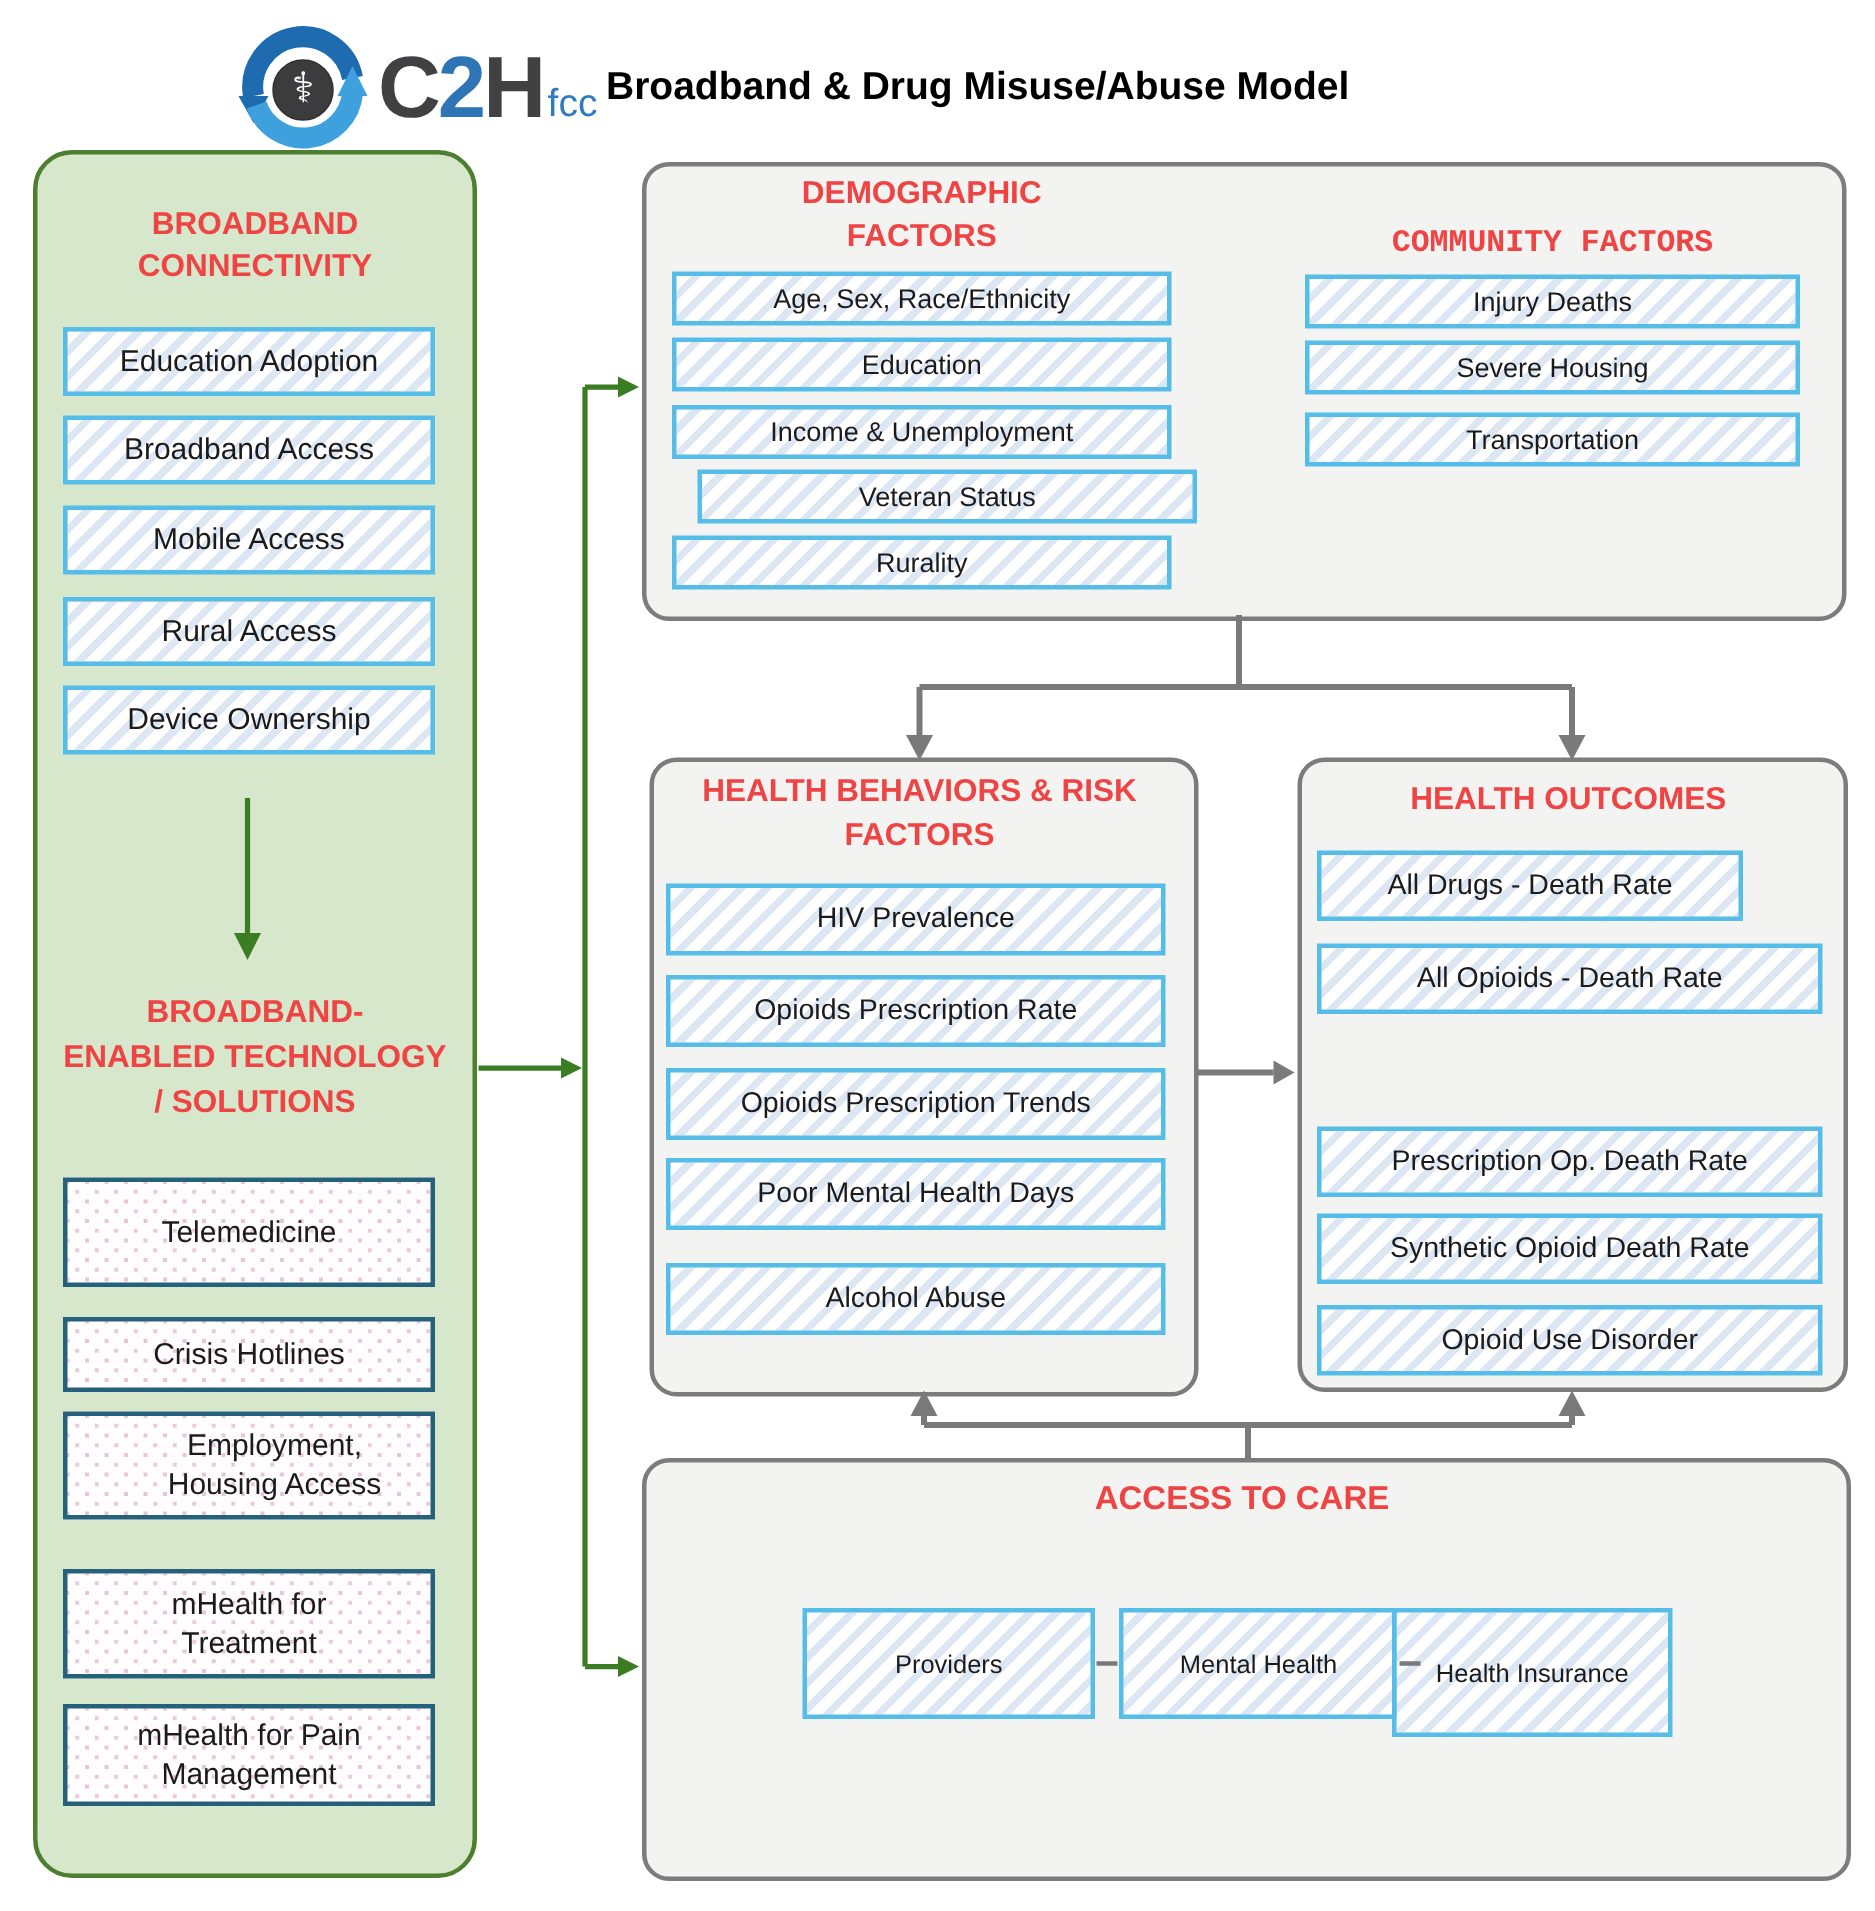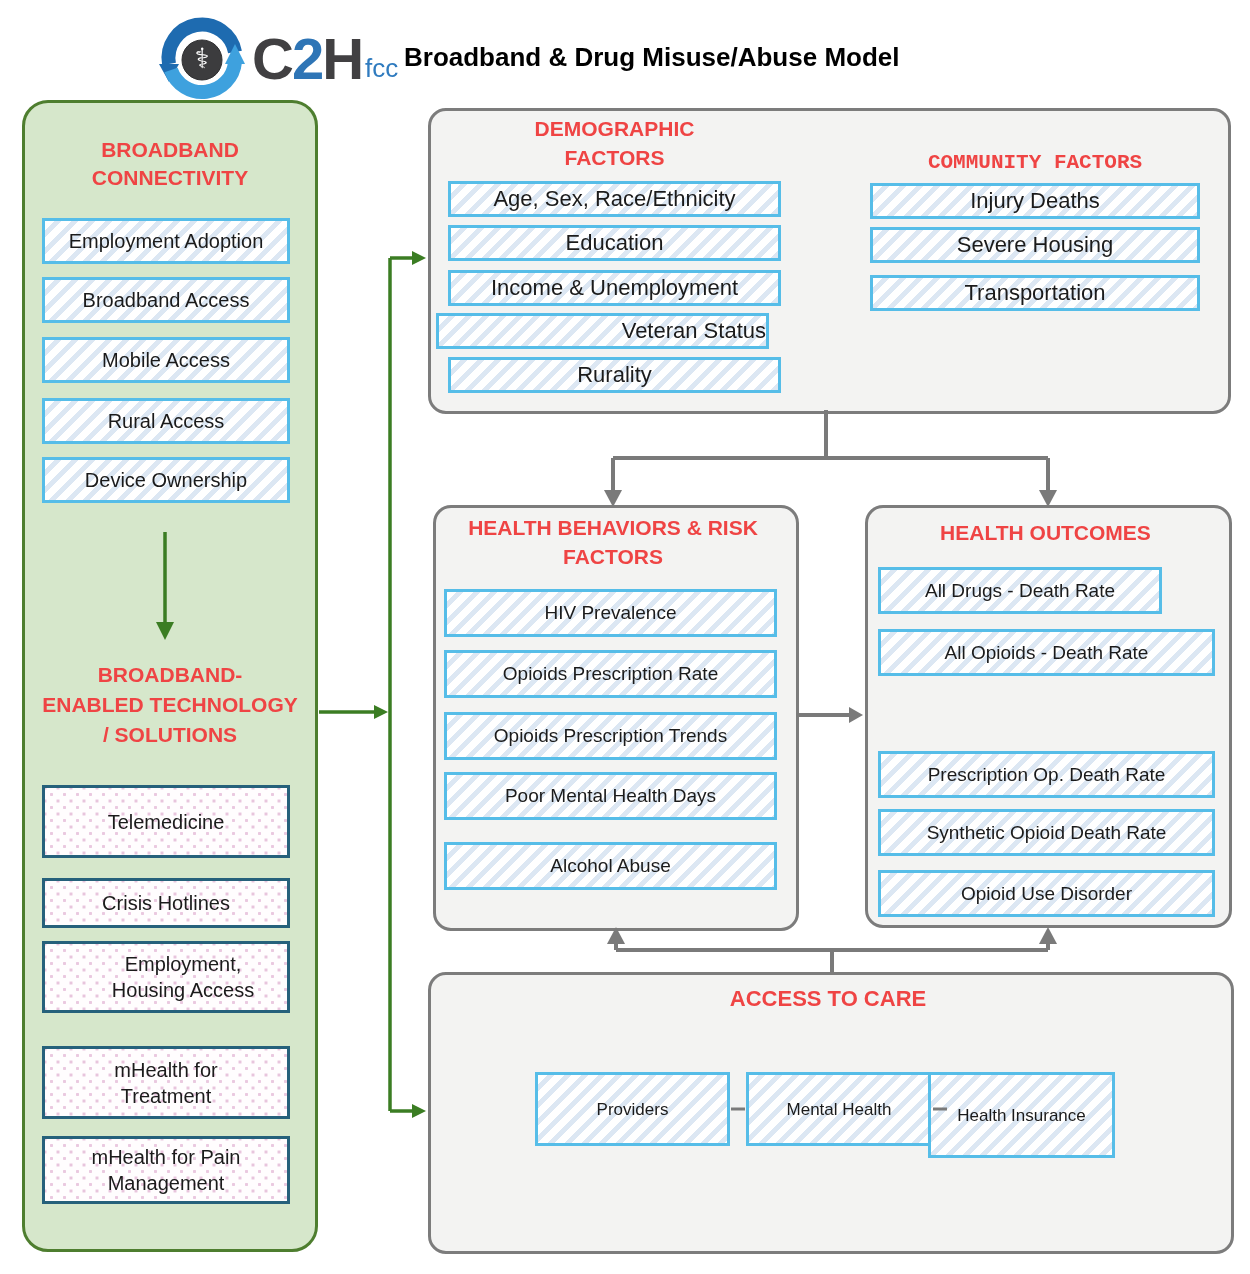--- a/index.html
+++ b/index.html
@@ -26,21 +26,21 @@
   .node{position:absolute;display:flex;align-items:center;justify-content:center;
     text-align:center;box-sizing:border-box;white-space:pre-line;}
   .hatch{border:3px solid #56bde8;
     background:repeating-linear-gradient(135deg,#ffffff 0 7px,#dce7f3 7px 12px);}
   .dots{border:3px solid #26617b;background-color:#fffdfe;
     background-image:radial-gradient(#eac9e0 1.4px,transparent 1.5px),
                      radial-gradient(#e7c3dc 1.4px,transparent 1.5px);
     background-size:13px 13px;background-position:0 0,6.5px 6.5px;}
   .lbl-lg{font-size:20px;line-height:26px;}
   .lbl-md{font-size:19px;line-height:24px;}
-  .lbl-dm{font-size:22px;line-height:22px;}
+  .lbl-dm{font-size:18px;line-height:22px;}
   .lbl-sm{font-size:17px;line-height:21px;}
   .overlay{position:absolute;left:0;top:0;pointer-events:none;}
 </style>
 </head>
 <body>
 
 <div id="page">
 
   <svg class="logo-icon" width="104" height="88" viewBox="0 0 104 88">
     <path d="M 19 50 A 33 33 0 0 1 85 38" fill="none" stroke="#1e6bb0" stroke-width="14"></path>
@@ -55,21 +55,21 @@
       <span class="logo-2">2</span>
       <span class="logo-h">H</span>
       <span class="logo-sub">fcc</span>
   </div>
   <div class="page-title">Broadband &amp; Drug Misuse/Abuse Model</div>
 
   <div class="panel-green"></div>
   <div class="heading h-panel" style="left:30px;top:136px;width:280px;">BROADBAND
 CONNECTIVITY</div>
 
-  <div class="node hatch lbl-lg" style="left:42px;top:218px;width:248px;height:46px;"><span>Employment Adoption</span></div>
+  <div class="node hatch lbl-lg" style="left:42px;top:218px;width:248px;height:46px;"><span>Education Adoption</span></div>
   <div class="node hatch lbl-lg" style="left:42px;top:277px;width:248px;height:46px;"><span>Broadband Access</span></div>
   <div class="node hatch lbl-lg" style="left:42px;top:337px;width:248px;height:46px;"><span>Mobile Access</span></div>
   <div class="node hatch lbl-lg" style="left:42px;top:398px;width:248px;height:46px;"><span>Rural Access</span></div>
   <div class="node hatch lbl-lg" style="left:42px;top:457px;width:248px;height:46px;"><span>Device Ownership</span></div>
 
   <div class="heading h-panel" style="left:26px;top:660px;width:288px;line-height:30px;">BROADBAND-
 ENABLED TECHNOLOGY
 / SOLUTIONS</div>
 
   <div class="node dots lbl-lg" style="left:42px;top:785px;width:248px;height:73px;"><span>Telemedicine</span></div>
@@ -80,21 +80,21 @@
 Treatment</span></div>
   <div class="node dots lbl-lg" style="left:42px;top:1136px;width:248px;height:68px;"><span>mHealth for Pain
 Management</span></div>
 
   <div class="section" style="left:428px;top:108px;width:797px;height:300px;"></div>
   <div class="heading h-section" style="left:448px;top:114px;width:333px;">DEMOGRAPHIC
 FACTORS</div>
   <div class="node hatch lbl-dm" style="left:448px;top:181px;width:333px;height:36px;"><span>Age, Sex, Race/Ethnicity</span></div>
   <div class="node hatch lbl-dm" style="left:448px;top:225px;width:333px;height:36px;"><span>Education</span></div>
   <div class="node hatch lbl-dm" style="left:448px;top:270px;width:333px;height:36px;"><span>Income &amp; Unemployment</span></div>
-  <div class="node hatch lbl-dm" style="left:436px;top:313px;width:333px;height:36px;justify-content:flex-end;"><span>Veteran Status</span></div>
+  <div class="node hatch lbl-dm" style="left:465px;top:313px;width:333px;height:36px;"><span>Veteran Status</span></div>
   <div class="node hatch lbl-dm" style="left:448px;top:357px;width:333px;height:36px;"><span>Rurality</span></div>
 
   <div class="heading h-section" style="left:870px;top:148px;width:330px;font-family:Liberation Mono, monospace;">COMMUNITY FACTORS</div>
   <div class="node hatch lbl-dm" style="left:870px;top:183px;width:330px;height:36px;"><span>Injury Deaths</span></div>
   <div class="node hatch lbl-dm" style="left:870px;top:227px;width:330px;height:36px;"><span>Severe Housing</span></div>
   <div class="node hatch lbl-dm" style="left:870px;top:275px;width:330px;height:36px;"><span>Transportation</span></div>
 
   <div class="section" style="left:433px;top:505px;width:360px;height:420px;"></div>
   <div class="heading h-section" style="left:443px;top:513px;width:340px;">HEALTH BEHAVIORS &amp; RISK
 FACTORS</div>

